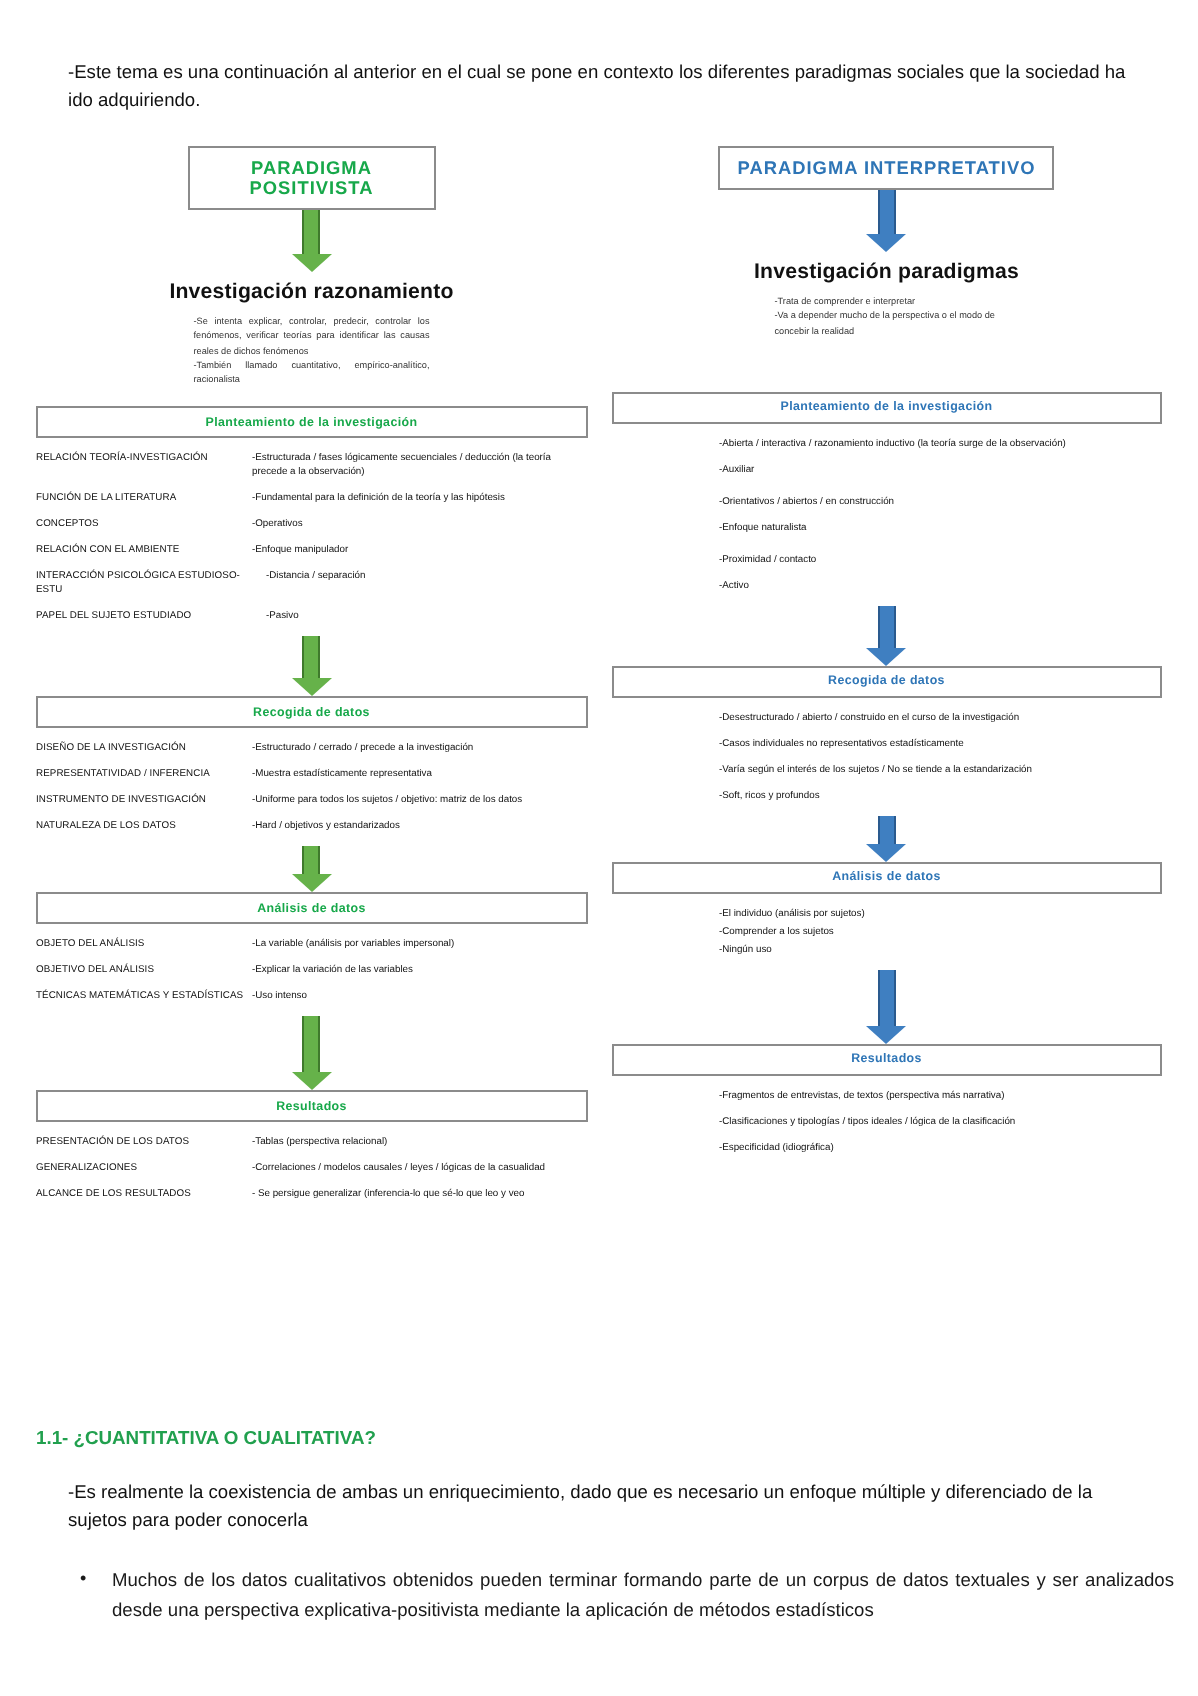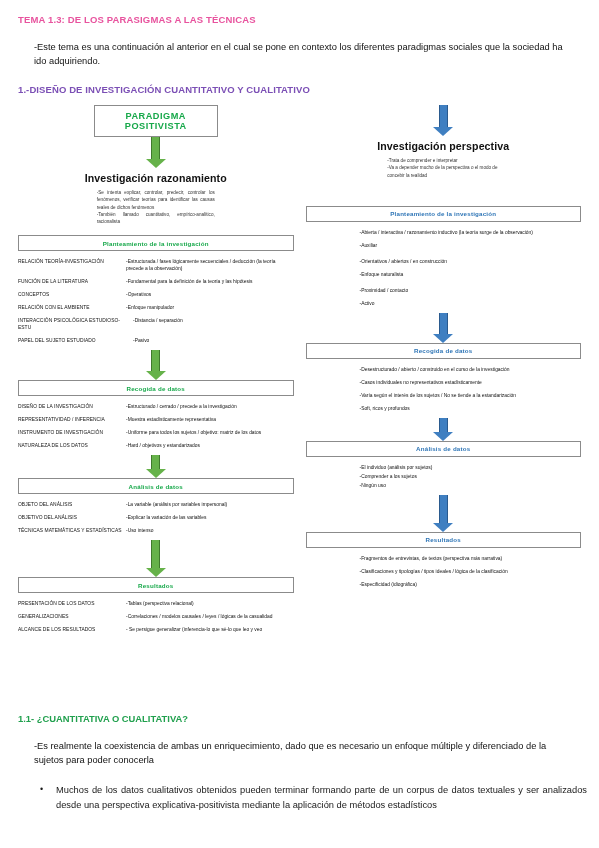--- a/index.html
+++ b/index.html
@@ -172,23 +172,21 @@
     line-height:15px;
     text-align:justify;
     flex:1;
   }
 </style>
 </head>
 <body>
 
 <div class="page">
 
-  <div class="heading-pink">TEMA 1.3: DE LOS PARASIGMAS A LAS TÉCNICAS</div>
   <div class="body-line">-Este tema es una continuación al anterior en el cual se pone en contexto los diferentes paradigmas sociales que la sociedad ha ido adquiriendo.</div>
-  <div class="heading-purple">1.-DISEÑO DE INVESTIGACIÓN CUANTITATIVO Y CUALITATIVO</div>
 
   <div class="columns">
 
     <div class="col col-left">
 
       <div class="title-box green">PARADIGMA POSITIVISTA</div>
 
       <div class="arrow-wrap">
         <div class="arrow green">
           <div class="shaft" style="height:22px"></div>
@@ -300,29 +298,30 @@
         <div class="row">
           <div class="label">ALCANCE DE LOS RESULTADOS</div>
           <div class="value">- Se persigue generalizar (inferencia-lo que sé-lo que leo y veo</div>
         </div>
       </div>
 
     </div>
 
     <div class="col col-right">
 
+      <div class="title-box blue" style="width:168px">PARADIGMA INTERPRETATIVO</div>
 
       <div class="arrow-wrap">
         <div class="arrow blue">
           <div class="shaft" style="height:22px"></div>
           <div class="head"></div>
         </div>
       </div>
 
-      <div class="inv-title">Investigación perspectiva</div>
+      <div class="inv-title">Investigación paradigmas</div>
       <div class="inv-desc narrow" style="white-space:pre-line">-Trata de comprender e interpretar
 -Va a depender mucho de la perspectiva o el modo de concebir la realidad</div>
 
       <div class="gap-sm" style="height:27px"></div>
 
       <div class="sec-head blue">Planteamiento de la investigación</div>
       <div class="rows-right">
         <div class="rv">-Abierta / interactiva / razonamiento inductivo (la teoría surge de la observación)</div>
         <div class="rv gap">-Auxiliar</div>
         <div class="rv">-Orientativos / abiertos / en construcción</div>

